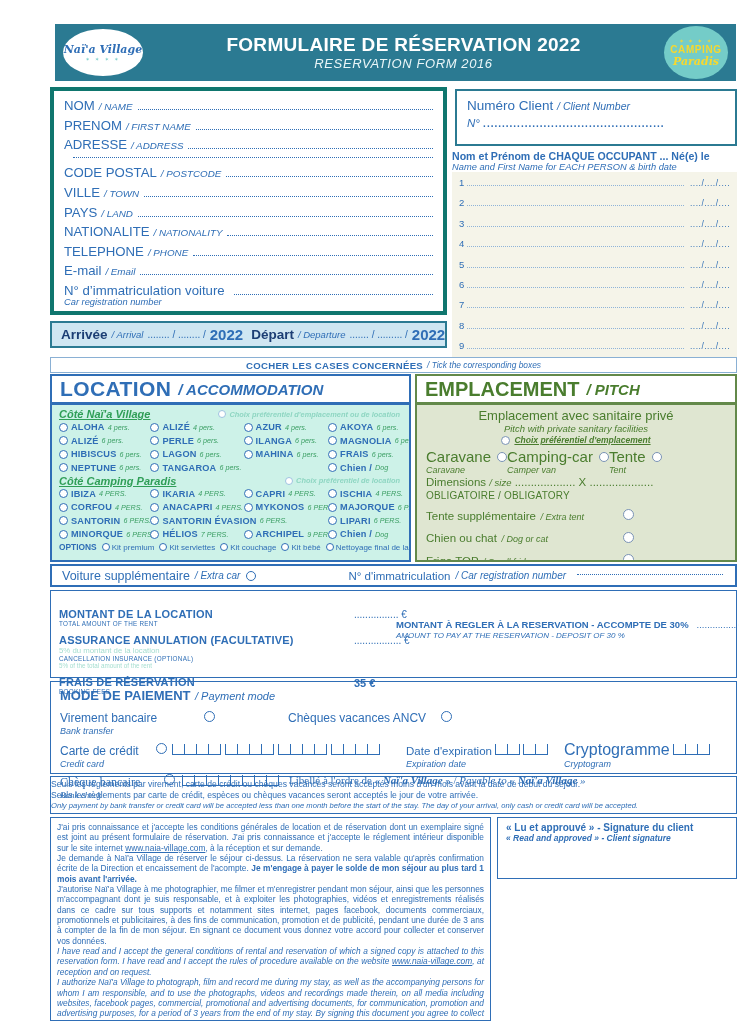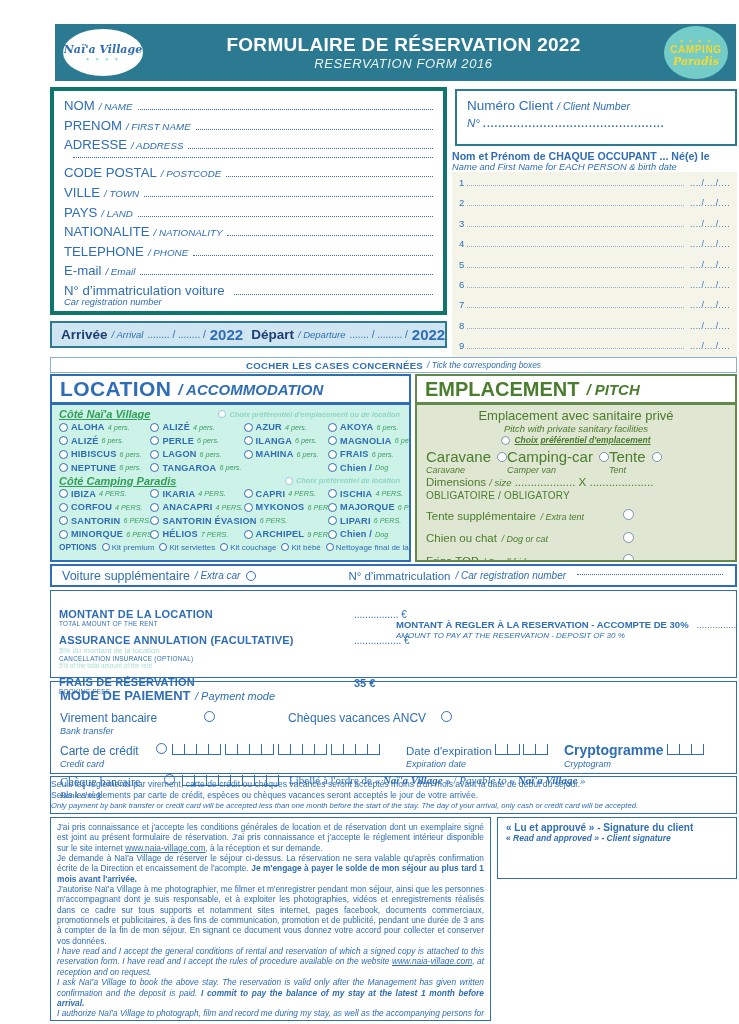--- a/index.html
+++ b/index.html
@@ -758,21 +758,21 @@
       </span>
       <span class="cellgrp" style="margin-left:4px;">
           <span class="cell"></span>
           <span class="cell"></span>
         </span>
       <span class="cellgrp" style="margin-left:4px;">
           <span class="cell"></span>
           <span class="cell"></span>
         </span>
       <span class="plabel" style="margin-left:16px;">
-        <span class="f" style="font-size:14px;font-weight:bold;">Cryptogramme</span>
+        <span class="f" style="font-size:16px;">Cryptogramme</span>
         <span class="s" style="display:block;">Cryptogram</span>
       </span>
       <span class="cellgrp" style="margin-left:4px;">
           <span class="cell"></span>
           <span class="cell"></span>
           <span class="cell"></span>
         </span>
     </div>
     <div class="pay-row" style="margin-top:3px;font-family:Liberation Serif, serif;">
       <span class="plabel" style="width:104px;">
@@ -806,21 +806,20 @@
     <div class="l">Seuls les règlements par carte de crédit, espèces ou chèques vacances seront acceptés le jour de votre arrivée.</div>
     <div class="l l3">Only payment by bank transfer or credit card will be accepted less than one month before the start of the stay. The day of your arrival, only cash or credit card will be accepted.</div>
   </div>
 
   <div class="abs legal-box">
     <p><span>J'ai pris connaissance et j'accepte les conditions générales de location et de réservation dont un exemplaire signé est joint au présent formulaire de réservation. J'ai pris connaissance et j'accepte le réglement intérieur disponible sur le site internet </span><span class="lnk">www.naia-village.com</span><span>, à la réception et sur demande.</span></p>
     <p><span>Je demande à Naï'a Village de réserver le séjour ci-dessus. La réservation ne sera valable qu'après confirmation écrite de la Direction et encaissement de l'acompte. </span><span class="b">Je m'engage à payer le solde de mon séjour au plus tard 1 mois avant l'arrivée.</span></p>
     <p>J'autorise Naï'a Village à me photographier, me filmer et m'enregistrer pendant mon séjour, ainsi que les personnes m'accompagnant dont je suis responsable, et à exploiter les photographies, vidéos et enregistrements réalisés dans ce cadre sur tous supports et notamment sites internet, pages facebook, documents commerciaux, promotionnels et publicitaires, à des fins de communication, promotion et de publicité, pendant une durée de 3 ans à compter de la fin de mon séjour. En signant ce document vous donnez votre accord pour collecter et conserver vos données.</p>
     <div class="legal-en">
       <p><span>I have read and I accept the general conditions of rental and reservation of which a signed copy is attached to this reservation form. I have read and I accept the rules of procedure available on the website </span><span class="lnk">www.naia-village.com</span><span>, at reception and on request.</span></p>
-      <p><span>I ask Naï'a Village to book the above stay. The reservation is valid only after the Management has given written confirmation and the deposit is paid. </span><span class="b">I commit to pay the balance of my stay at the latest 1 month before arrival.</span></p>
       <p>I authorize Naï'a Village to photograph, film and record me during my stay, as well as the accompanying persons for whom I am responsible, and to use the photographs, videos and recordings made therein, on all media including websites, facebook pages, commercial, promotional and advertising documents, for communication, promotion and advertising purposes, for a period of 3 years from the end of my stay. By signing this document you agree to collect and store your data.</p>
     </div>
   </div>
 
   <div class="abs sign-box">
     <div class="l1">« Lu et approuvé » - Signature du client</div>
     <div class="l2">« Read and approved » - Client signature</div>
   </div>
 
 </div>

